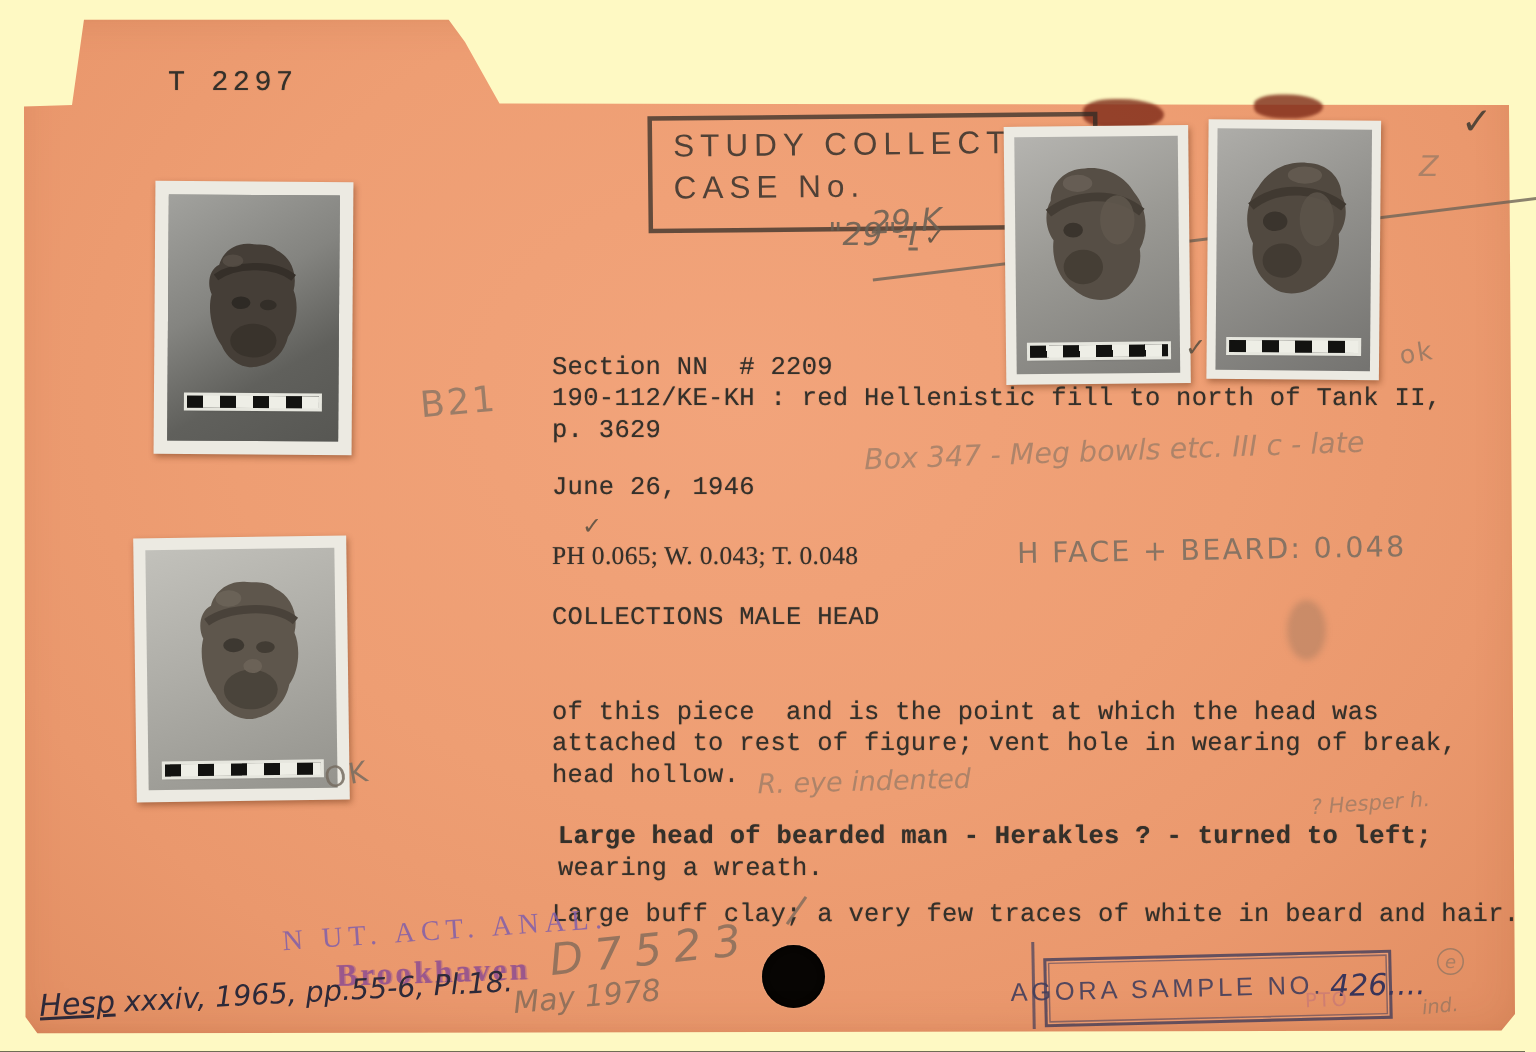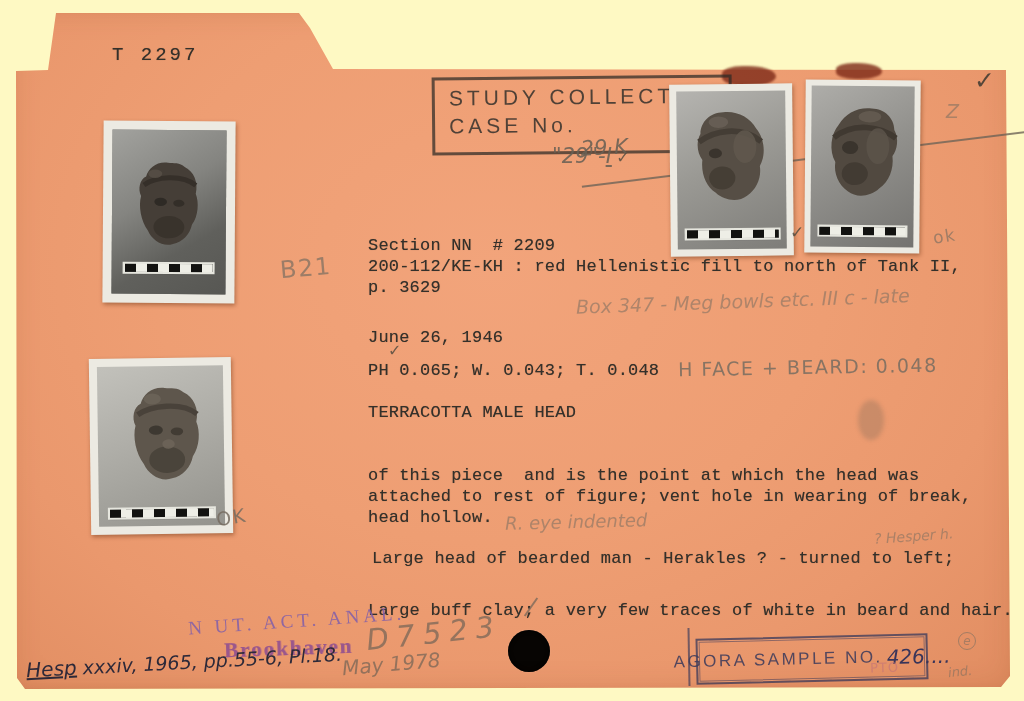--- a/index.html
+++ b/index.html
@@ -129,36 +129,37 @@
   </div>
 
   <div class="abs pencil-caps" style="left:280px;top:254px;font-size:24px;transform:rotate(-5deg);opacity:.8;">B21</div>
   <div class="abs pencil-caps" style="left:216px;top:506px;font-size:19px;transform:rotate(-10deg);">OK</div>
   <div class="abs check" style="left:974px;top:66px;font-size:25px;color:rgba(70,62,52,.9);">✓</div>
   <div class="abs pencil faint" style="left:946px;top:100px;font-size:19px;">Z</div>
   <div class="abs pencil-caps" style="left:933px;top:226px;font-size:17px;transform:rotate(-9deg);opacity:.75;">ok</div>
   <div class="abs check" style="left:790px;top:222px;font-size:17px;">✓</div>
 
   <div class="abs typed" style="left:368px;top:236px;">Section NN  # 2209</div>
-  <div class="abs typed" style="left:368px;top:257px;">200-112/KE-KH : red Hellenistic fill to north of Tank II,</div>
+  <div class="abs typed" style="left:368px;top:257px;">190-112/KE-KH : red Hellenistic fill to north of Tank II,</div>
   <div class="abs typed" style="left:368px;top:278px;">p. 3629</div>
   <div class="abs pencil faint" style="left:576px;top:290px;font-size:19px;transform:rotate(-2deg);">Box 347 - Meg bowls etc. III c - late</div>
-  <div class="abs typed" style="left:368px;top:328px;">June 26, 1946</div>
+  <div class="abs typed" style="left:368px;top:316px;">June 26, 1946</div>
   <div class="abs check" style="left:388px;top:341px;font-size:16px;">✓</div>
-  <div class="abs typed" style="left:368px;top:361px;">PH 0.065; W. 0.043; T. 0.048</div>
+  <div class="abs typed" style="left:368px;top:361px;font-family:Liberation Serif, serif;">PH 0.065; W. 0.043; T. 0.048</div>
   <div class="abs pencil-caps" style="left:678px;top:356px;font-size:19px;transform:rotate(-1deg);">H FACE + BEARD: 0.048</div>
-  <div class="abs typed" style="left:368px;top:403px;">TERRACOTTA MALE HEAD</div>
+  <div class="abs typed" style="left:368px;top:403px;">COLLECTIONS MALE HEAD</div>
 
   <div class="abs typed" style="left:368px;top:466px;">of this piece  and is the point at which the head was</div>
   <div class="abs typed" style="left:368px;top:487px;">attached to rest of figure; vent hole in wearing of break,</div>
   <div class="abs typed" style="left:368px;top:508px;">head hollow.</div>
   <div class="abs pencil faint" style="left:505px;top:511px;font-size:18px;transform:rotate(-1.5deg);">R. eye indented</div>
   <div class="abs pencil faint" style="left:874px;top:528px;font-size:14px;transform:rotate(-4deg);">? Hesper h.</div>
 
-  <div class="abs typed" style="left:372px;top:549px;">Large head of bearded man - Herakles ? - turned to left;</div>
+  <div class="abs typed" style="left:372px;top:549px;font-weight:bold;">Large head of bearded man - Herakles ? - turned to left;</div>
+  <div class="abs typed" style="left:372px;top:570px;">wearing a wreath.</div>
   <div class="abs typed" style="left:368px;top:601px;">Large buff clay; a very few traces of white in beard and hair.</div>
   <div class="slash" style="left:520px;top:606px;"></div>
 
   <div class="abs purple-stamp" style="left:188px;top:610px;font-size:19px;transform:rotate(-4deg);">N UT. ACT. ANAL.</div>
   <div class="abs brookhaven" style="left:224px;top:636px;font-size:21px;transform:rotate(-2deg);">Brookhaven</div>
   <div class="abs pencil" style="left:366px;top:616px;font-size:29px;letter-spacing:8px;transform:rotate(-6deg);opacity:.75;">D7523</div>
   <div class="abs pencil" style="left:342px;top:652px;font-size:20px;transform:rotate(-5deg);opacity:.75;">May 1978</div>
 
   <div class="hole" style="left:508px;top:630px;"></div>
 

